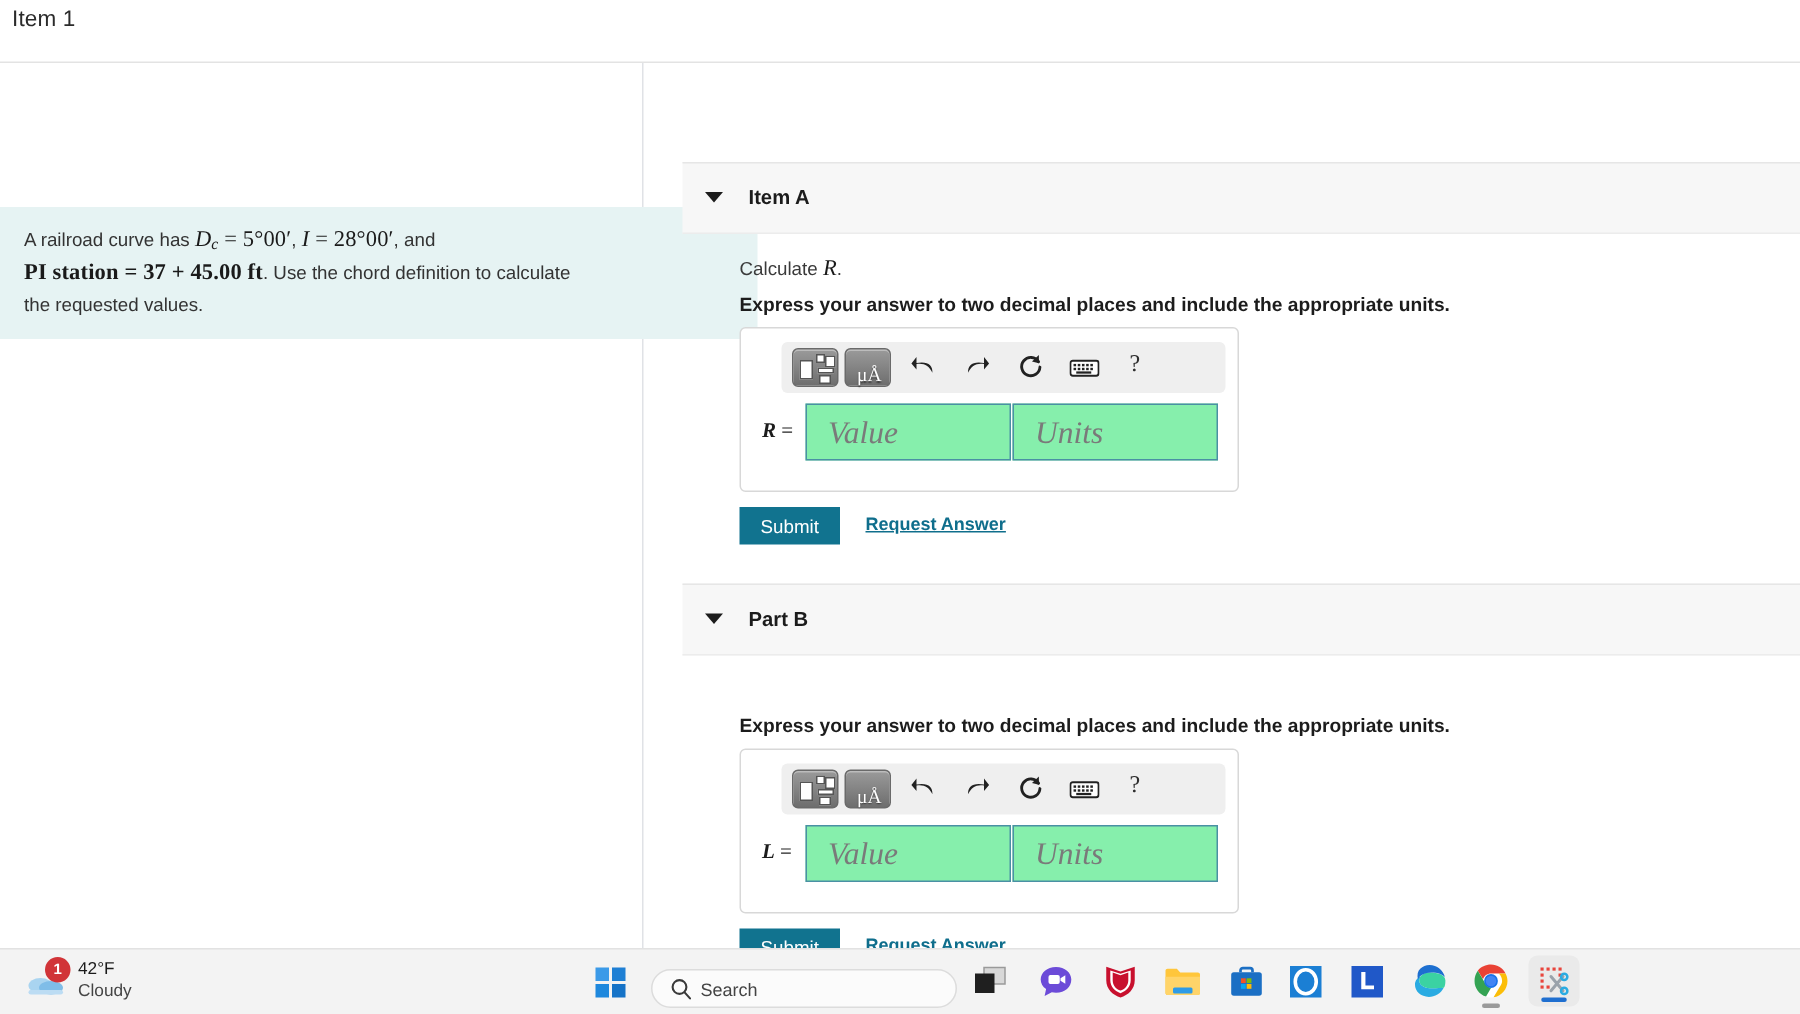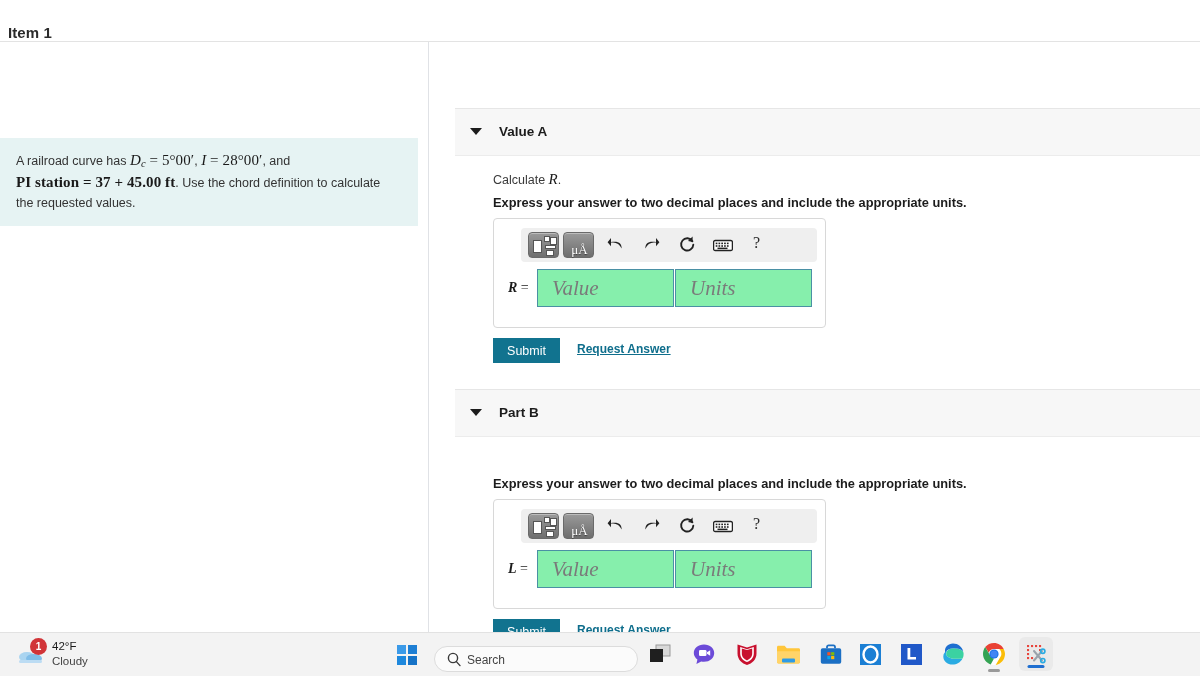--- a/index.html
+++ b/index.html
@@ -10,37 +10,37 @@
     font-family: "Liberation Sans", sans-serif;
   }
   .app { position: relative; width: 1200px; height: 676px; background:#fff; }
 
   
   .topbar {
     position:absolute; left:0; top:0; width:1200px; height:42px;
     background:#ffffff; border-bottom:1px solid #e3e3e3;
   }
   .item-title {
-    position:absolute; left:8px; top:24px;
-    font-size:15px; font-weight:700; color:#2b2b2b;
+    position:absolute; left:8px; top:4px;
+    font-size:15px; font-weight:400; color:#2b2b2b;
     letter-spacing:.1px;
     text-align:center;
   }
 
   
   .content { position:absolute; left:0; top:42px; width:1200px; height:590px; background:#fff; }
   .vdivider {
     position:absolute; left:428px; top:0; width:1px; height:590px;
     background:#e0e2e6;
   }
 
   
   .leftpane { position:absolute; left:0; top:0; width:428px; height:590px; }
   .problem-box {
-    position:absolute; left:0; top:96px; width:418px;
+    position:absolute; left:0; top:96px; width:505px;
     background:#e6f3f3;
     padding:12px 14px 14px 16px;
     line-height:1.45;
   }
   .problem-text {
     font-size:12.5px; color:#333; font-family:"Liberation Sans", sans-serif;
   }
   .mathser {
     font-family:"Liberation Serif", serif;
     font-size:15px; color:#1a1a1a;
@@ -205,21 +205,21 @@
           <span class="mathser" style="font-weight:700">PI station = 37 + 45.00 ft</span><span>. Use the chord definition to calculate</span><br>
           <span>the requested values.</span>
         </div>
       </div>
     </div>
 
     <div class="rightpane">
 
       <div class="part-header" style="top:66px;">
         <div class="part-caret"></div>
-        <div class="part-label">Value A</div>
+        <div class="part-label">Item A</div>
       </div>
 
       <div class="prompt" style="left:64px; top:129px;">
         <span>Calculate </span><span class="m">R</span><span>.</span>
       </div>
       <div class="instr" style="left:64px; top:153px;">Express your answer to two decimal places and include the appropriate units.</div>
 
       <div class="ansbox" style="left:64px; top:176px;">
         <div class="mathtoolbar">
           <div class="tb-btn one">

